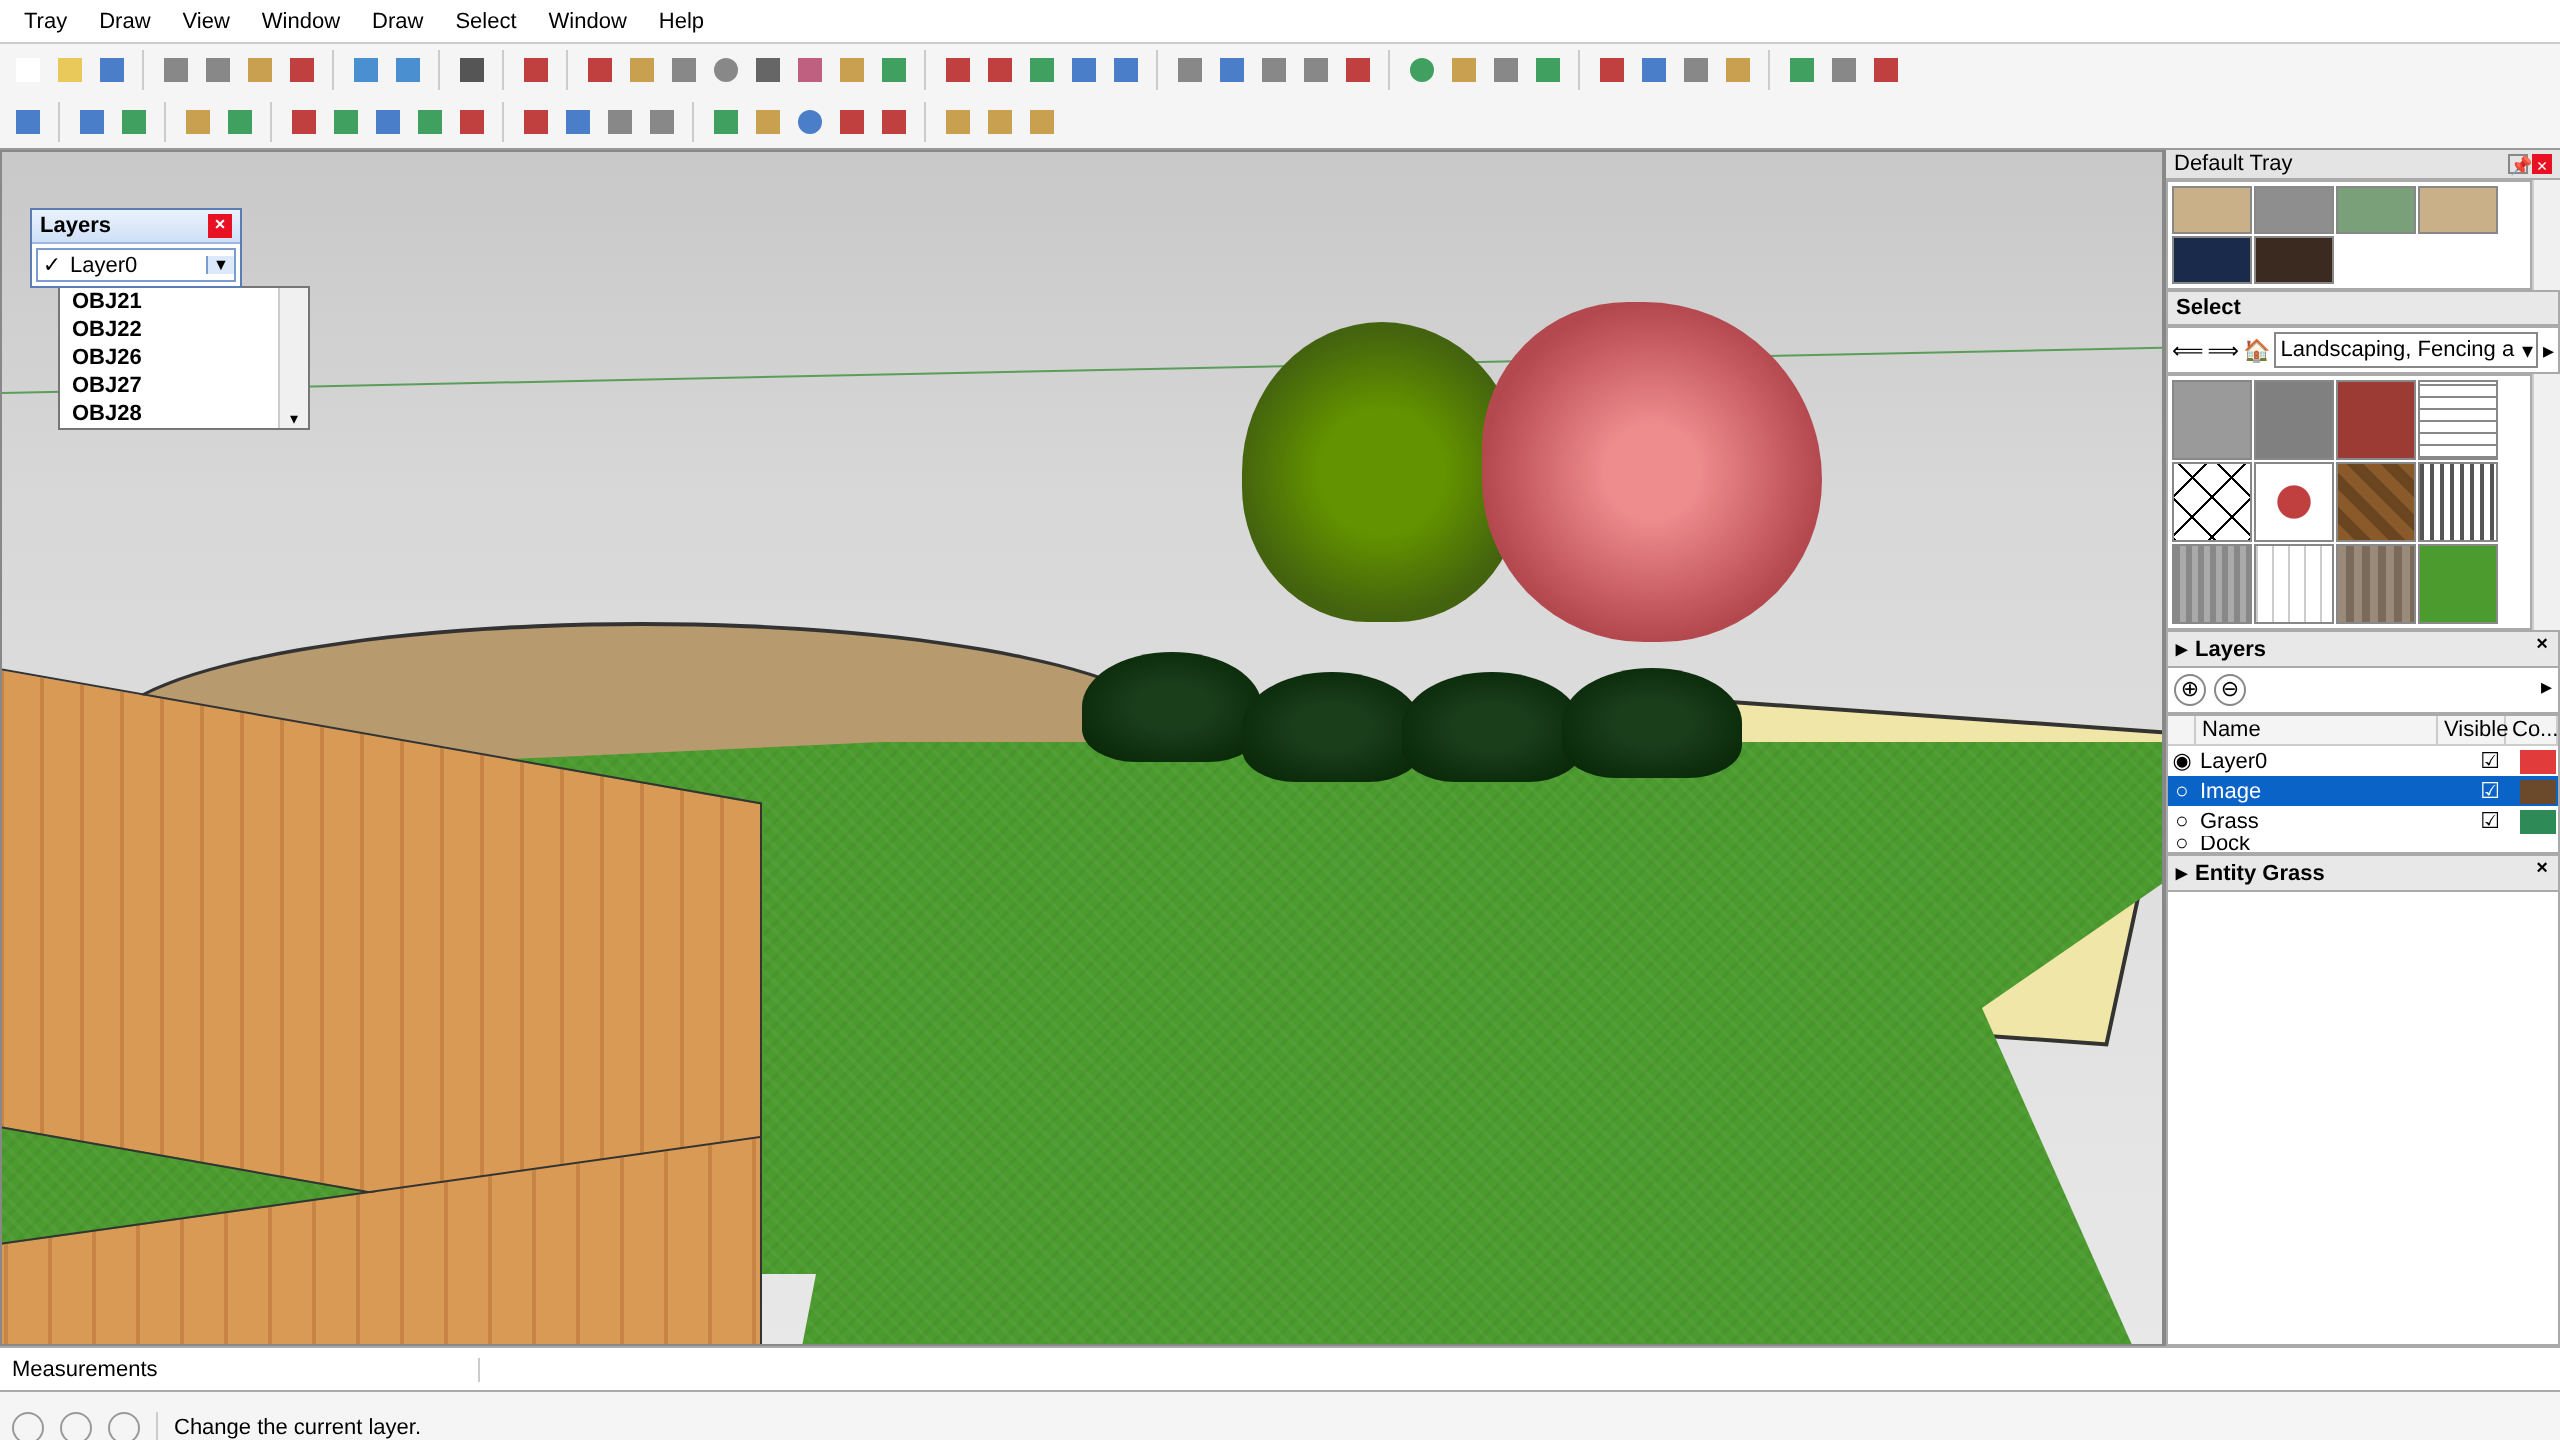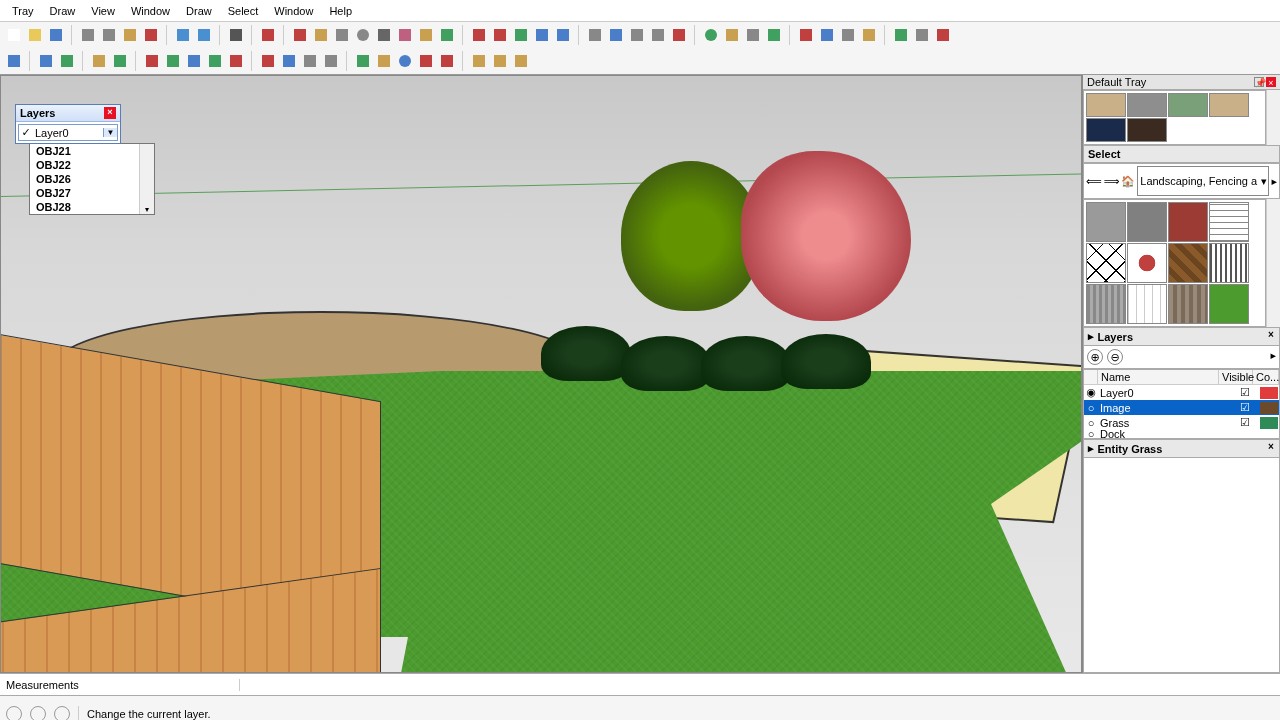--- a/index.html
+++ b/index.html
@@ -49,21 +49,21 @@
 
 .tray{width:198px;background:#f0f0f0;border-left:1px solid #888;display:flex;flex-direction:column;overflow:hidden;justify-content:space-between;}
 .tray-hdr{background:#e4e4e4;border-bottom:1px solid #aaa;padding:1px 4px;font-size:10px;display:flex;justify-content:space-between;align-items:center;}
 .tray-hdr .wc{display:flex;gap:2px;}
 .tray-hdr .wc span{width:10px;height:10px;font-size:9px;text-align:center;line-height:10px;border:1px solid #888;}
 .panel-title{background:#e8e8e8;border:1px solid #aaa;padding:2px 4px;font-weight:bold;display:flex;align-items:center;gap:4px;position:relative;}
 .panel-title .x{position:absolute;right:2px;top:2px;width:12px;height:12px;text-align:center;line-height:10px;font-size:10px;}
 .sw-grid{display:flex;flex-wrap:wrap;gap:1px;padding:2px;background:#fff;border:1px solid #aaa;}
 .sw{width:40px;height:40px;border:1px solid #888;}
 .nav-row{display:flex;align-items:center;gap:2px;padding:2px;background:#fff;border:1px solid #aaa;}
-.nav-row .sel{flex:1;border:1px solid #888;height:30px;padding:1px 2px;font-size:10px;display:flex;justify-content:space-between;align-items:center;}
+.nav-row .sel{flex:1;border:1px solid #888;height:18px;padding:1px 2px;font-size:10px;display:flex;justify-content:space-between;align-items:center;}
 .layer-tbl{background:#fff;border:1px solid #aaa;font-size:10px;}
 .layer-tbl .hd{display:flex;border-bottom:1px solid #ccc;background:#f4f4f4;}
 .layer-tbl .hd div{padding:1px 3px;border-right:1px solid #ccc;}
 .layer-tbl .row{display:flex;align-items:center;height:15px;}
 .layer-tbl .row.sel{background:#0a64c8;color:#fff;}
 .layer-tbl .rad{width:14px;text-align:center;}
 .layer-tbl .nm{flex:1;padding-left:2px;}
 .layer-tbl .vis{width:28px;text-align:center;}
 .layer-tbl .col{width:18px;height:12px;margin:1px;}
 .lt-tools{display:flex;gap:4px;padding:3px;background:#fff;border:1px solid #aaa;border-top:none;}

